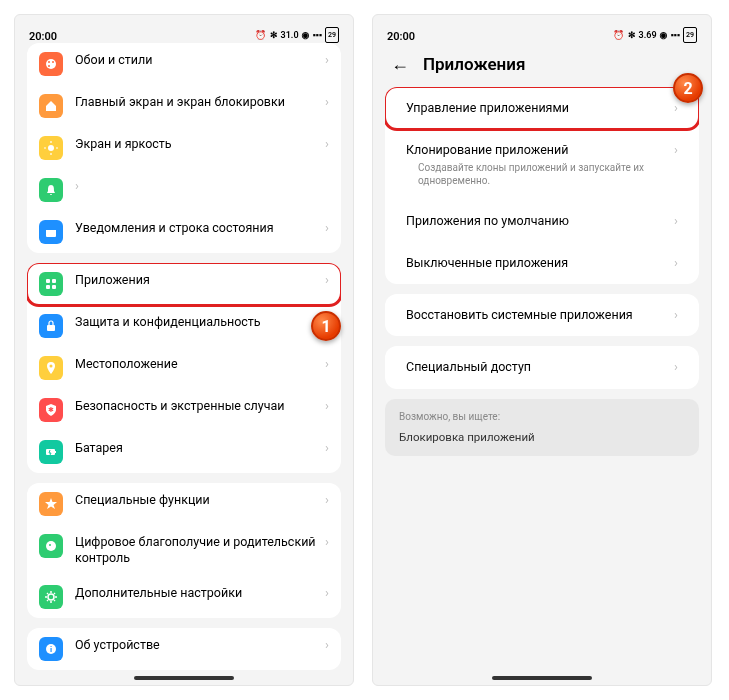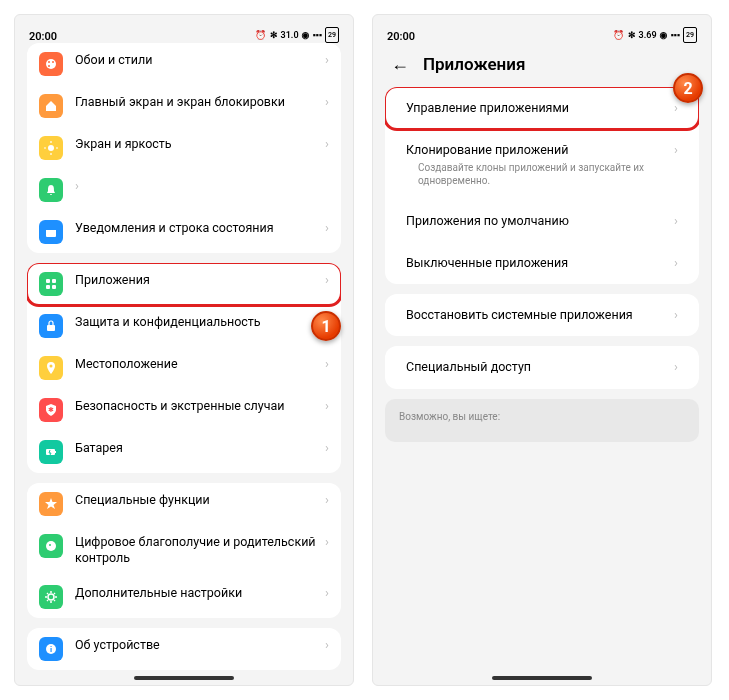--- a/index.html
+++ b/index.html
@@ -435,17 +435,18 @@
       <div class="group">
         <div class="row row-noicon">
           <div class="row-text">
             <div class="row-label">Специальный доступ</div>
           </div>
           <div class="chevron">›</div>
         </div>
       </div>
       <div class="hint-box">
         <div class="hint-title">Возможно, вы ищете:</div>
+        <div class="hint-item">Блокировка приложений</div>
       </div>
     </div>
   <div class="badge" style="top:58px; right:8px;">2</div>
   <div class="nav-indicator"></div>
 </div>
 
 </body></html>

